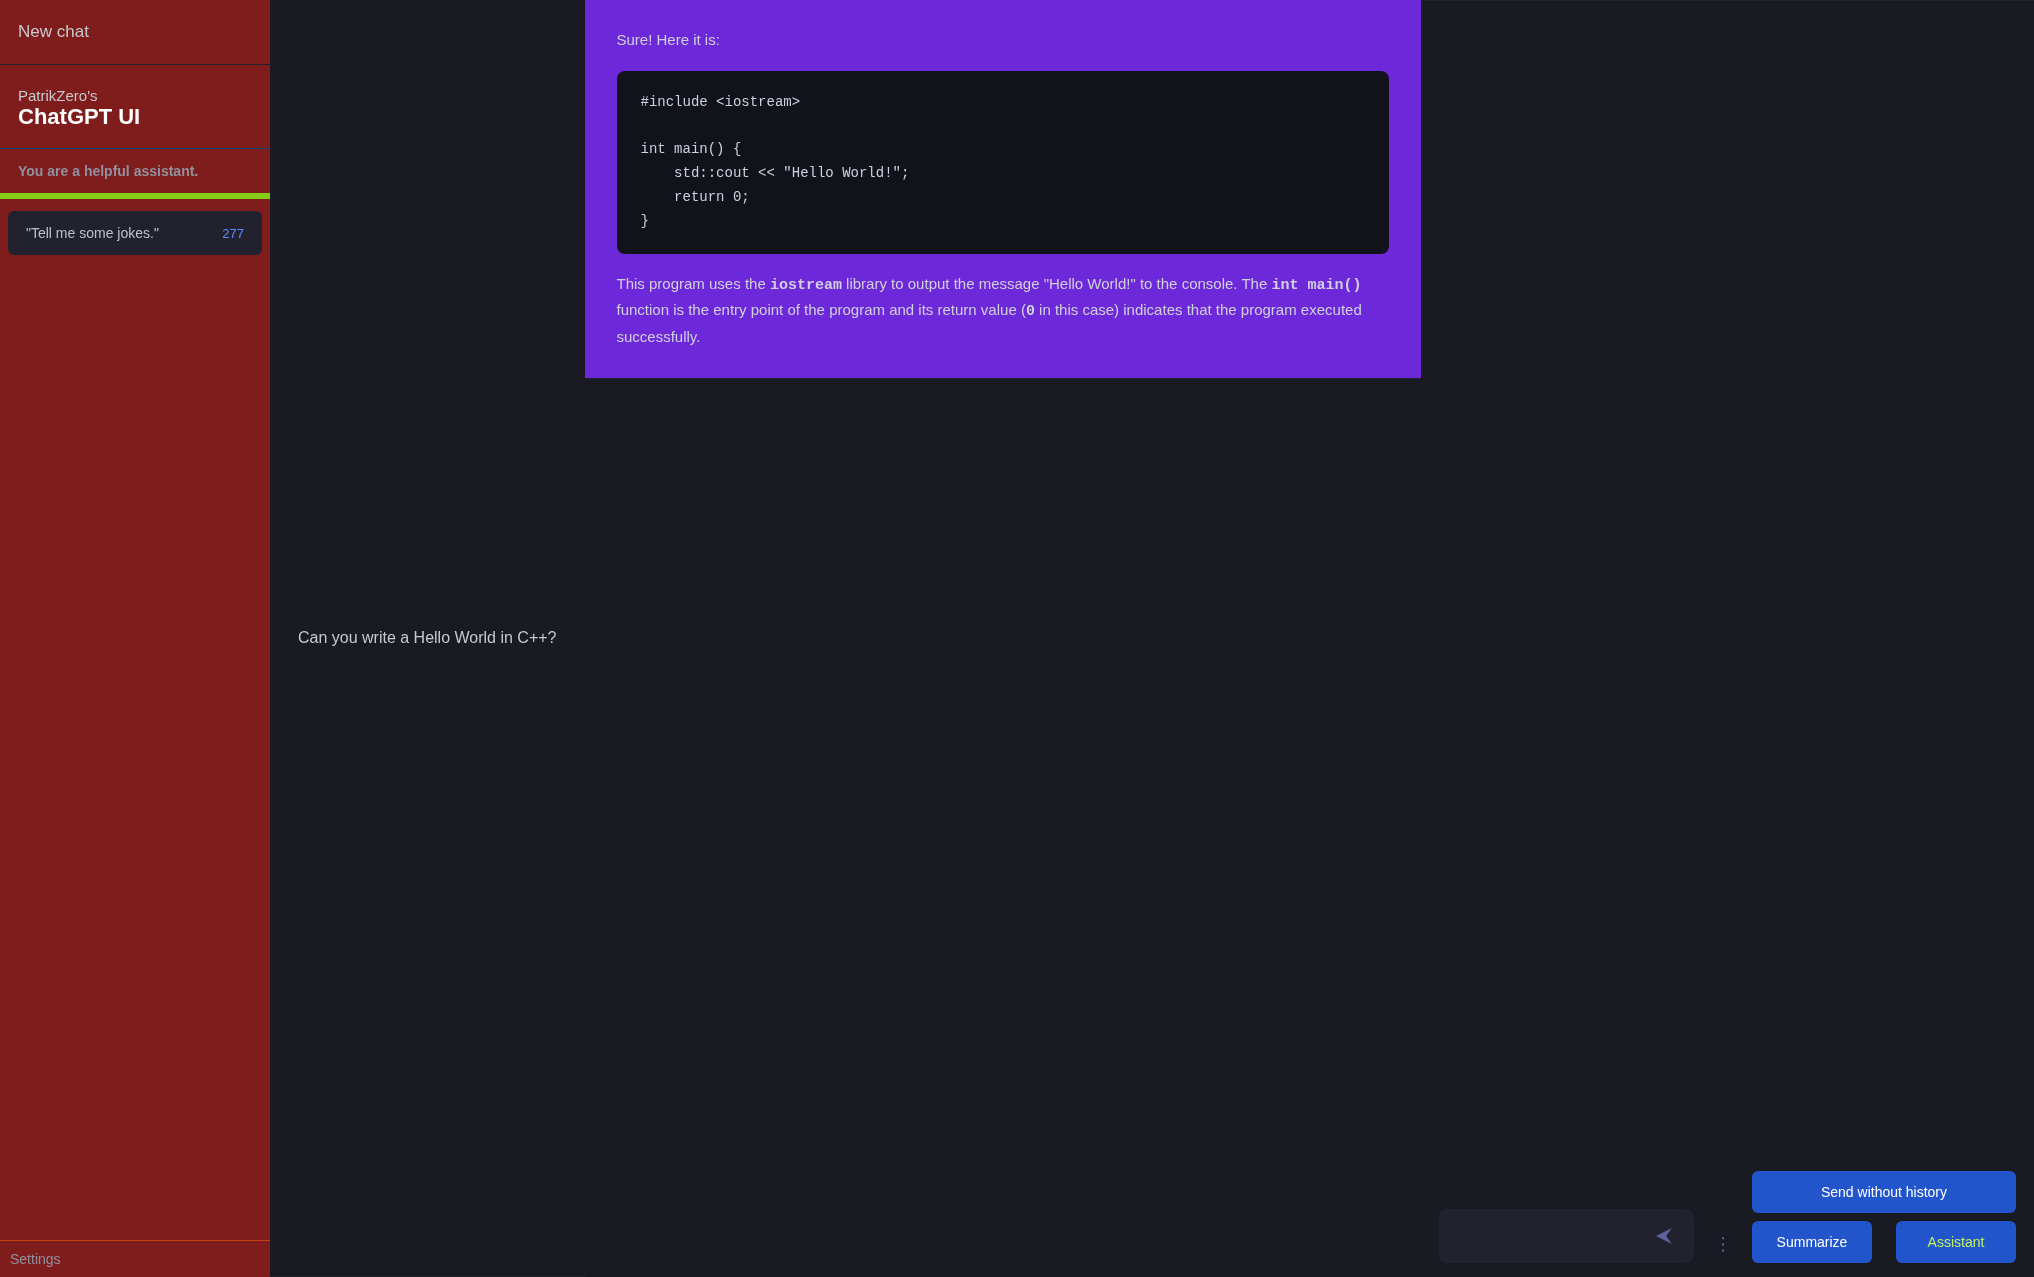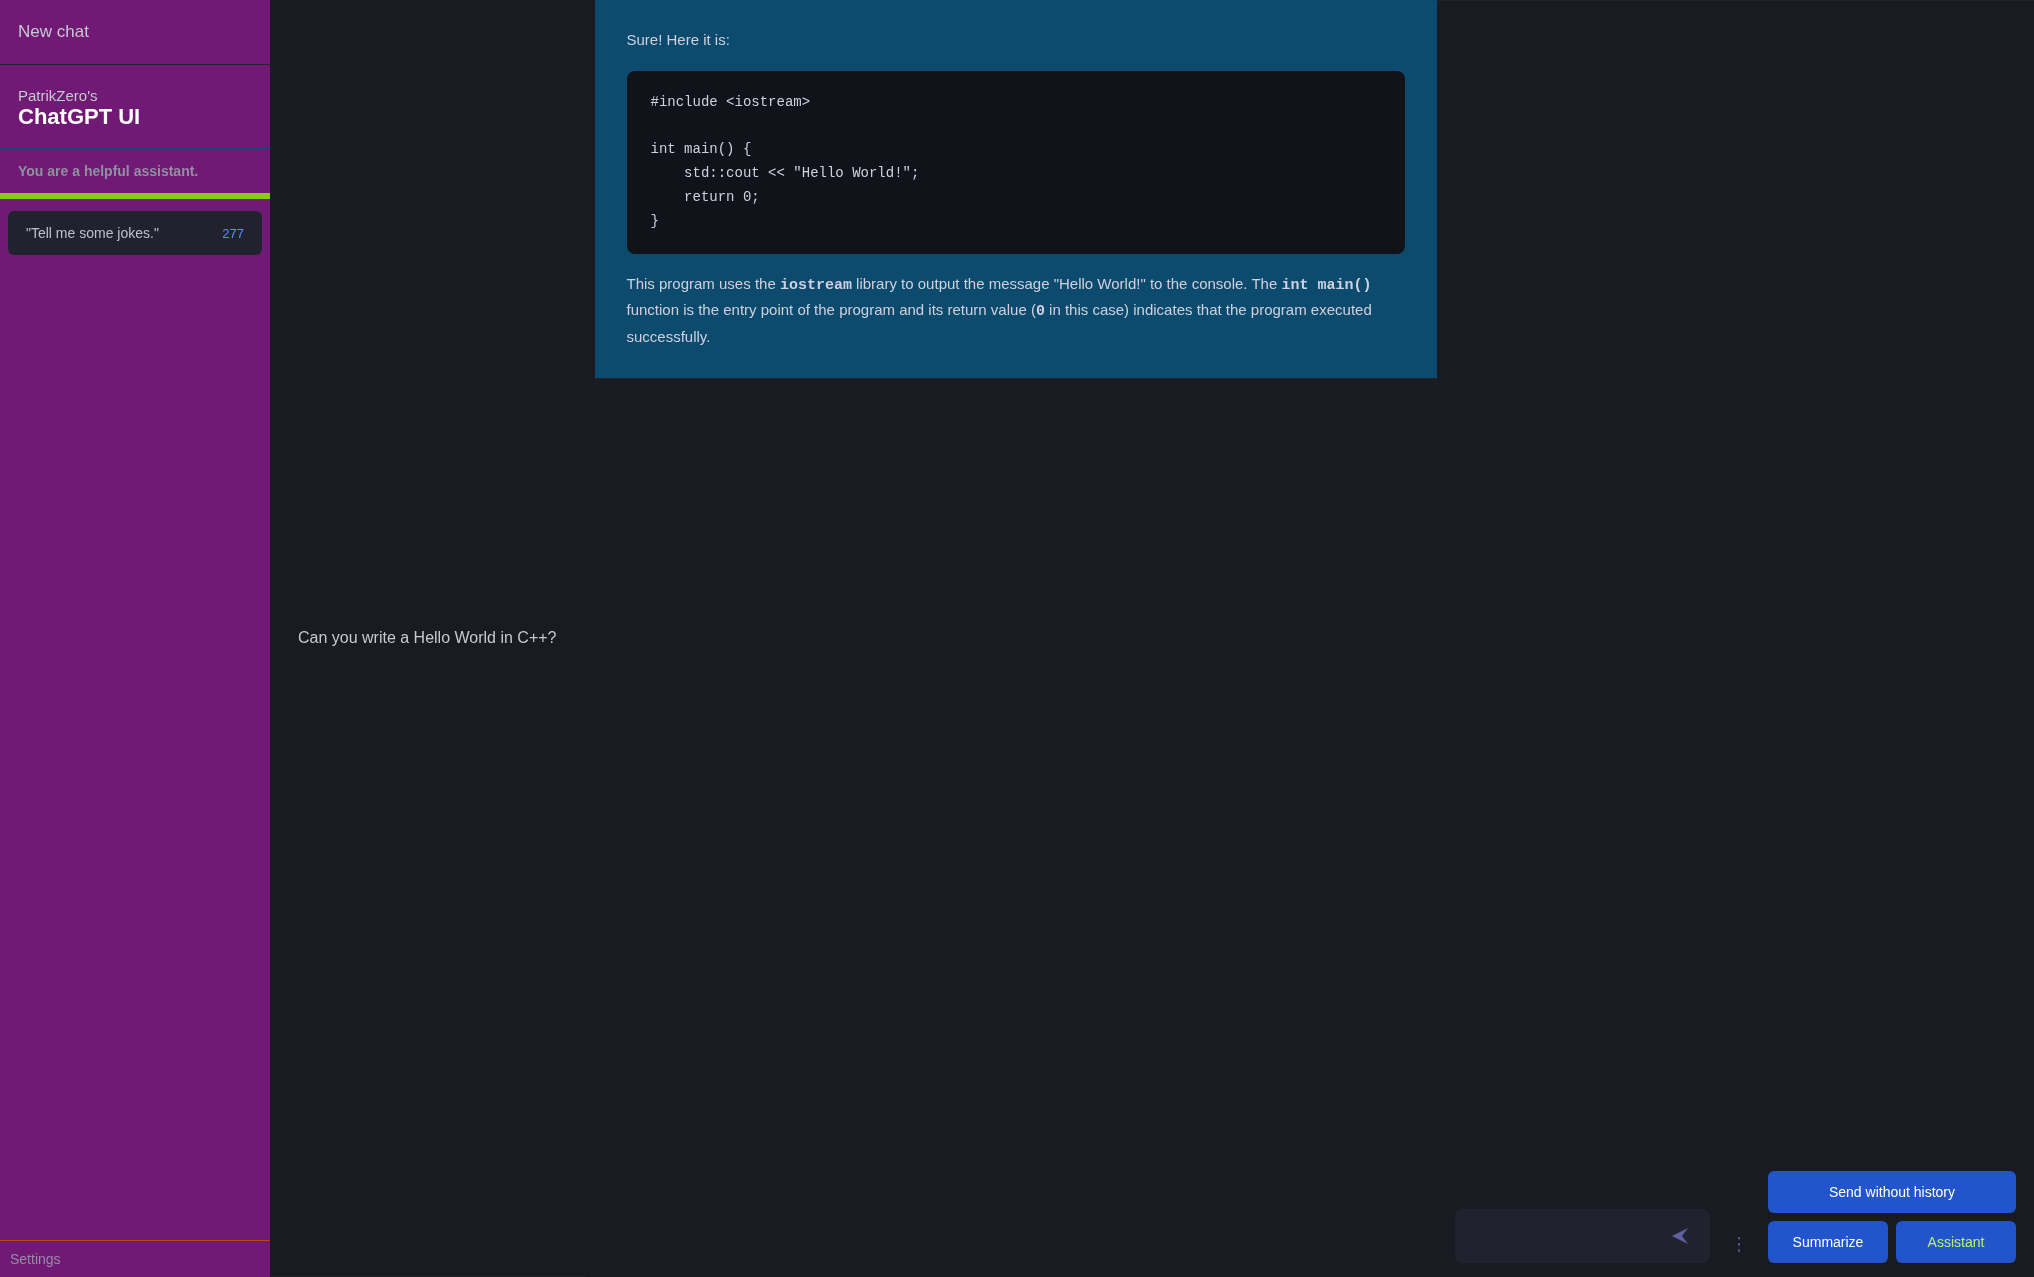--- a/index.html
+++ b/index.html
@@ -9,21 +9,21 @@
       color: #e0e0e0;
       display: flex;
       height: 100vh;
       overflow: hidden;
     }
 
     
     #sidebar {
       width: 270px;
       min-width: 270px;
-      background: #701a75;
+      background: #7f1d1d;
       display: flex;
       flex-direction: column;
       height: 100vh;
       padding: 0;
     }
 
     #new-chat-btn {
       padding: 22px 18px;
       font-size: 17px;
       color: #c8c8d0;
@@ -115,22 +115,21 @@
       flex: 1;
       overflow-y: auto;
       padding: 0;
     }
 
     .message-block {
       padding: 28px 32px;
       border-bottom: 1px solid #22222a;
     }
     .message-block.assistant-block {
-      background: #0c4a6e;
-      margin-left: 10px;
+      background: #6d28d9;
     }
 
     .message-text {
       font-size: 15px;
       color: #d0d0dc;
       line-height: 1.65;
       max-width: 900px;
     }
 
     .code-block {
@@ -292,19 +291,19 @@
         <svg width="20" height="20" viewBox="0 0 20 20" fill="none">
           <path d="M2 10L18 2L12 10L18 18L2 10Z" fill="#6060a0"></path>
         </svg>
       </button>
     </div>
     <button id="more-btn">
       <span>⋮</span>
     </button>
     <div id="action-buttons">
       <button class="action-btn btn-send-history">Send without history</button>
-      <div style="display:flex; gap:8px;">
+      <div style="display:flex; gap:24px;">
         <button class="action-btn btn-summarize">Summarize</button>
         <button class="action-btn btn-assistant">Assistant</button>
       </div>
     </div>
   </div>
 </div>
 
 </body></html>

